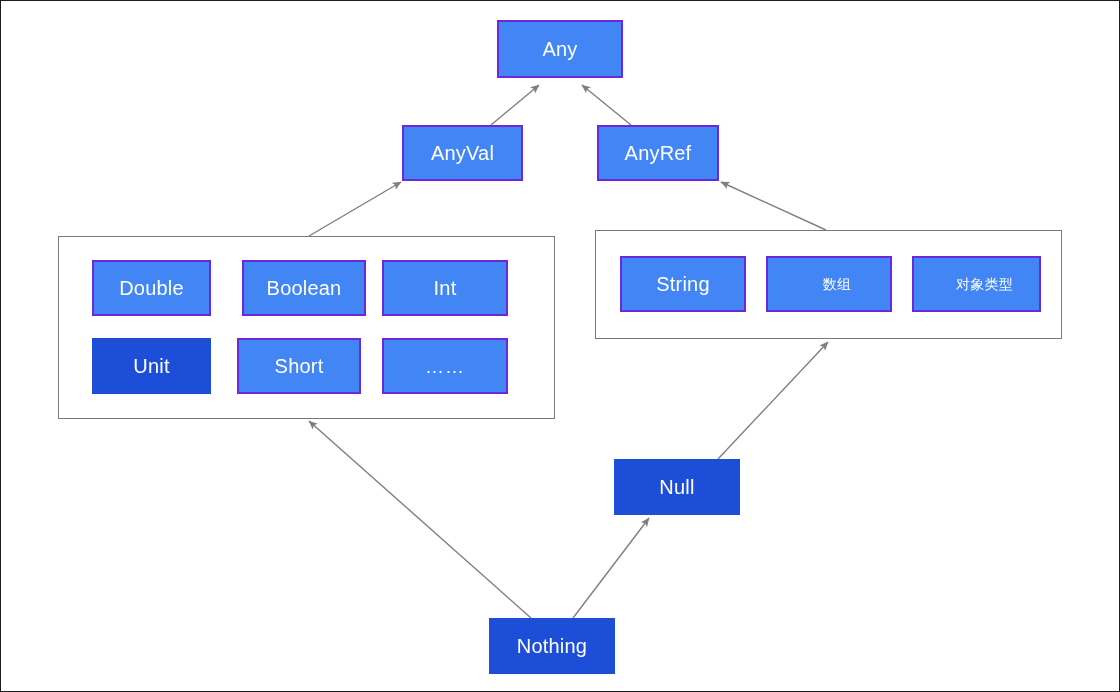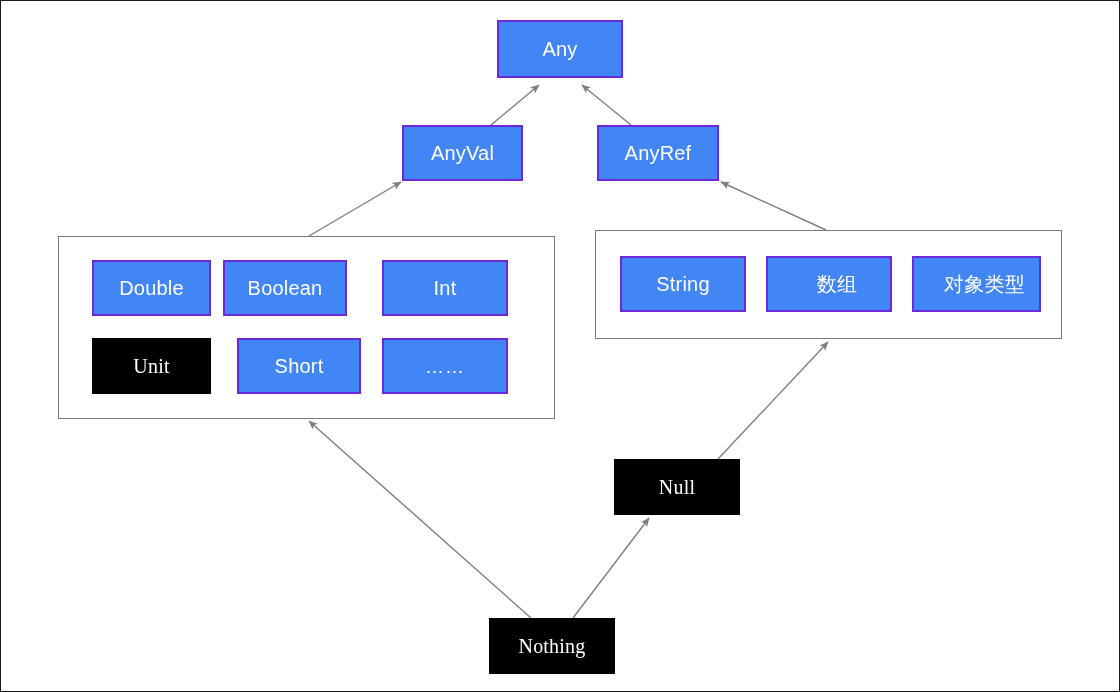--- a/index.html
+++ b/index.html
@@ -39,26 +39,25 @@
     letter-spacing: 0.2px;
     line-height: 1;
     white-space: nowrap;
     user-select: none;
   }
   .node.blue {
     background: #4285f4;
     border: 2px solid #6d28d9;
   }
   .node.red {
-    background: #000000;
+    background: #1d4ed8;
     border: none;
-    font-family: Liberation Serif, serif;
   }
   .node.cjk {
-    font-size: 20px;
+    font-size: 14px;
     padding-left: 16px;
   }
   .node.dots {
     font-size: 19px;
     letter-spacing: 1px;
   }
   .group-box {
     position: absolute;
     box-sizing: border-box;
     background: transparent;
@@ -95,21 +94,21 @@
     </div>
   <div class="node blue" style="left: 401px; top: 124px; width: 121px; height: 56px;">
       <span>AnyVal</span>
     </div>
   <div class="node blue" style="left: 596px; top: 124px; width: 122px; height: 56px;">
       <span>AnyRef</span>
     </div>
   <div class="node blue" style="left: 91px; top: 259px; width: 119px; height: 56px;">
       <span>Double</span>
     </div>
-  <div class="node blue" style="left: 222px; top: 259px; width: 124px; height: 56px;">
+  <div class="node blue" style="left: 241px; top: 259px; width: 124px; height: 56px;">
       <span>Boolean</span>
     </div>
   <div class="node blue" style="left: 381px; top: 259px; width: 126px; height: 56px; align-items: center;">
       <span>Int</span>
     </div>
   <div class="node red" style="left: 91px; top: 337px; width: 119px; height: 56px;">
       <span>Unit</span>
     </div>
   <div class="node blue" style="left: 236px; top: 337px; width: 124px; height: 56px;">
       <span>Short</span>

